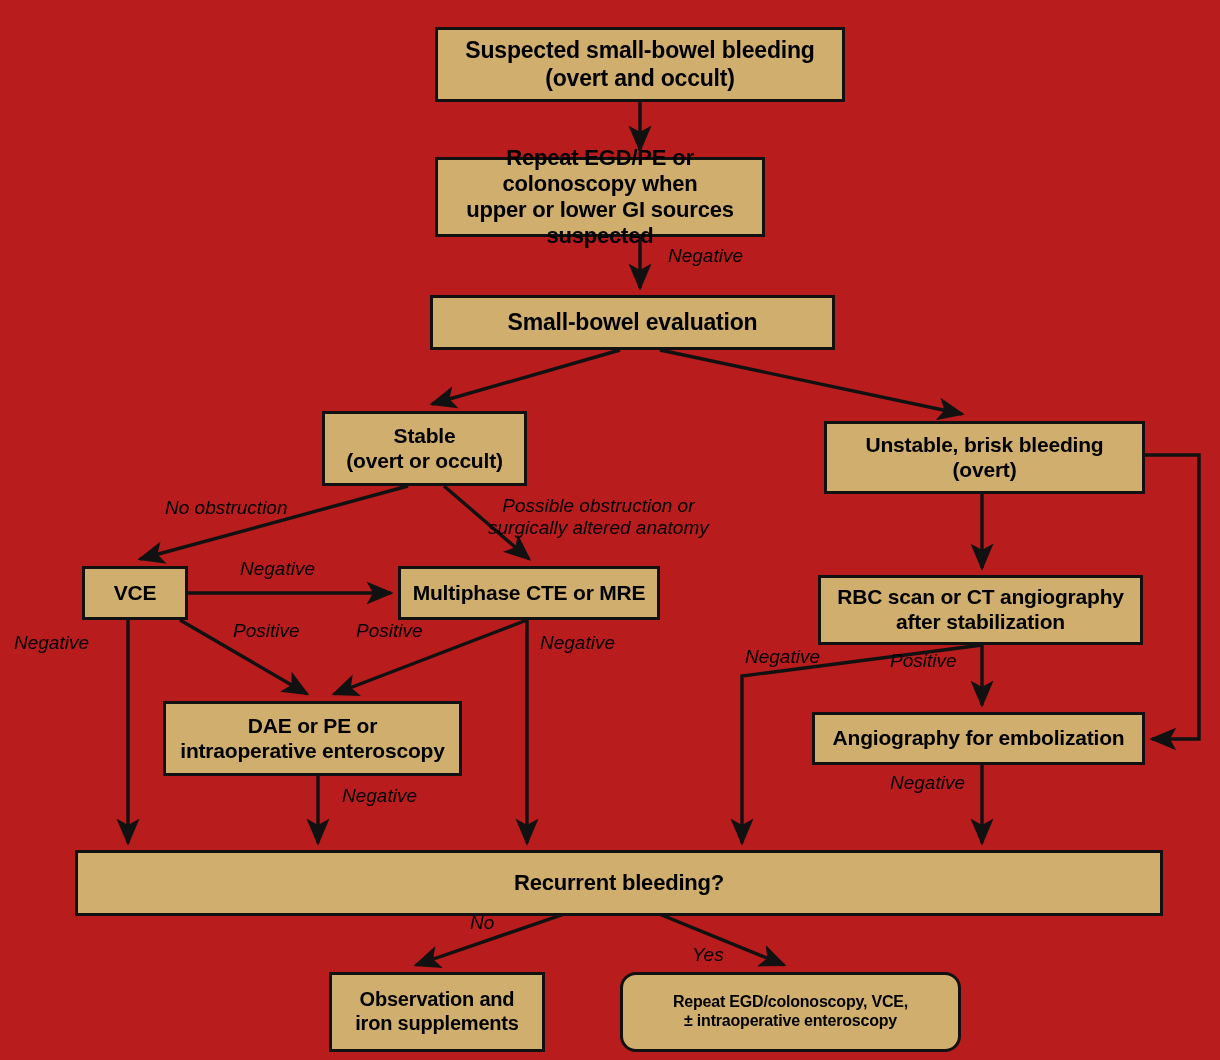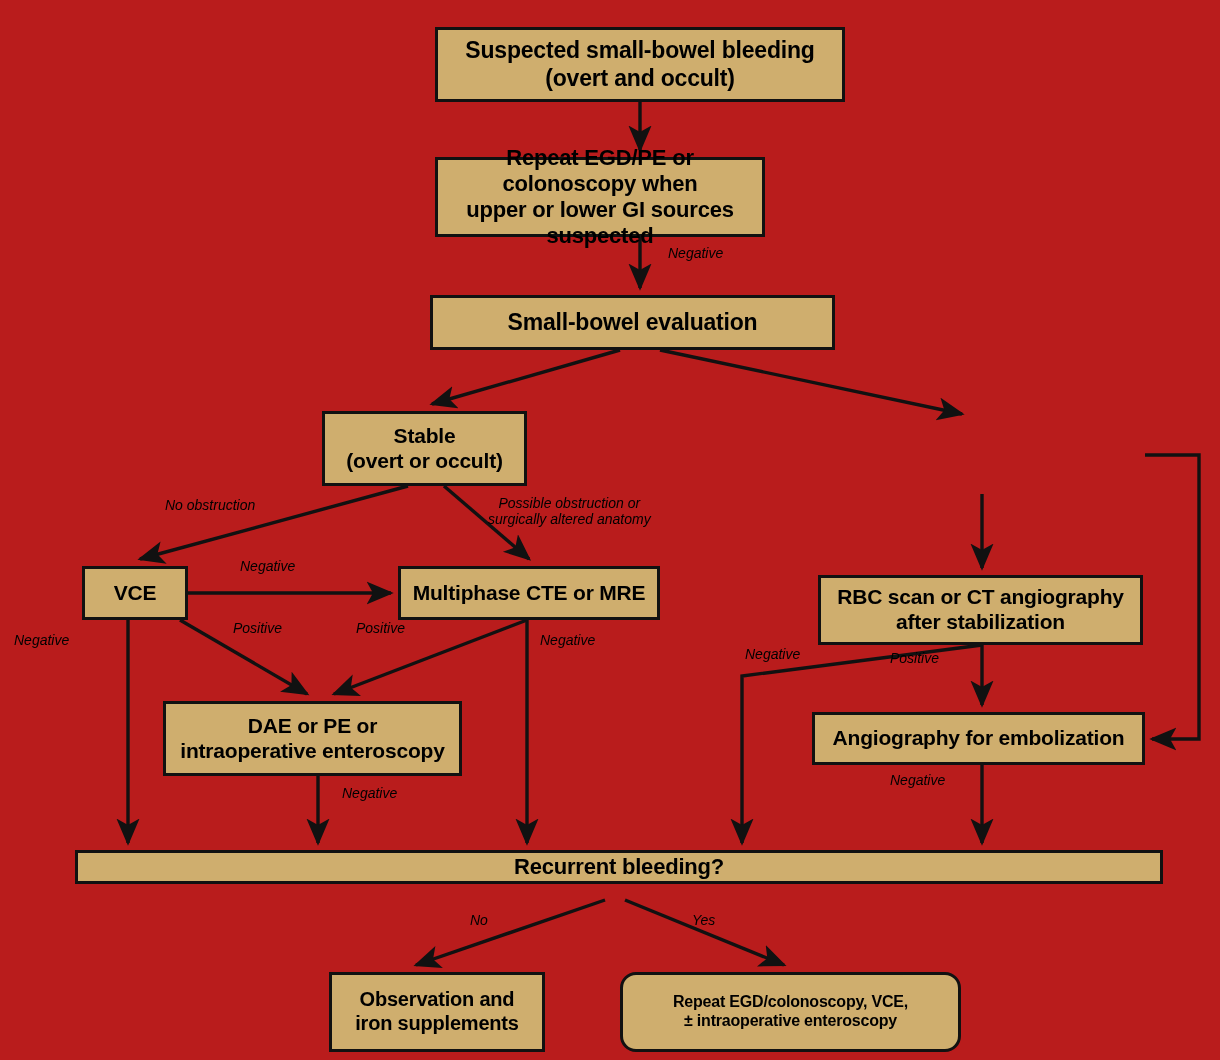--- a/index.html
+++ b/index.html
@@ -47,58 +47,58 @@
     width: 100%;
     padding: 0 6px;
     white-space: pre-line;
   }
   .edge-label {
     position: absolute;
     font-style: italic;
     font-weight: normal;
     color: #000000;
     font-family: "Liberation Sans", sans-serif;
-    font-size: 14px;
+    font-size: 19px;
     line-height: 1.15;
     white-space: pre-line;
     z-index: 4;
   }
   .el-center { text-align: center; }
   .el-left   { text-align: left; }
 
   
   #n-suspected        { left:435px; top:27px;  width:410px; height:75px;  font-size:23px; }
   #n-repeat-egd       { left:435px; top:157px; width:330px; height:80px;  font-size:22px; }
   #n-sb-eval          { left:430px; top:295px; width:405px; height:55px;  font-size:23px; }
   #n-stable           { left:322px; top:411px; width:205px; height:75px;  font-size:21px; }
   #n-unstable         { left:824px; top:421px; width:321px; height:73px;  font-size:21px; }
   #n-vce              { left:82px;  top:566px; width:106px; height:54px;  font-size:21px; }
   #n-cte-mre          { left:398px; top:566px; width:262px; height:54px;  font-size:21px; }
   #n-rbc              { left:818px; top:575px; width:325px; height:70px;  font-size:21px; }
   #n-dae              { left:163px; top:701px; width:299px; height:75px;  font-size:21px; }
   #n-angio            { left:812px; top:712px; width:333px; height:53px;  font-size:21px; }
-  #n-recurrent        { left:75px;  top:850px; width:1088px;height:34px;  font-size:22px; }
+  #n-recurrent        { left:75px;  top:850px; width:1088px;height:66px;  font-size:22px; }
   #n-observation      { left:305px; top:972px; width:216px; height:80px;  font-size:20px;margin-left:24px; }
   #n-repeat-all       { left:620px; top:972px; width:341px; height:80px;  font-size:16px;border-radius:16px; }
 
   
   #lbl-neg-top        { left:668px; top:245px; }
   #lbl-no-obstruction { left:165px; top:465px;margin-top:32px; }
   #lbl-possible-obst  { left:488px; top:495px; }
   #lbl-neg-vce-cte    { left:240px; top:558px; }
   #lbl-neg-vce-down   { left:14px;  top:632px; }
   #lbl-pos-vce        { left:233px; top:620px; }
   #lbl-pos-cte        { left:356px; top:620px; }
   #lbl-neg-cte-down   { left:540px; top:632px; }
   #lbl-neg-dae        { left:342px; top:785px; }
   #lbl-neg-rbc        { left:745px; top:646px; }
   #lbl-pos-rbc        { left:890px; top:650px; }
   #lbl-neg-angio      { left:890px; top:772px; }
   #lbl-no-bottom      { left:470px; top:912px; }
-  #lbl-yes-bottom     { left:692px; top:912px; }
+  #lbl-yes-bottom     { left:692px; top:944px; }
 </style>
 </head>
 <body>
 
 <div id="canvas">
 
   <svg id="edges" viewBox="0 0 1220 1060" width="1220" height="1060" xmlns="http://www.w3.org/2000/svg">
     <defs>
       <marker id="ah" markerWidth="9" markerHeight="9" refX="7.2" refY="3.4" orient="auto" markerUnits="strokeWidth">
         <path d="M0,0 L8,3.4 L0,6.8 L1.9,3.4 z" fill="#111111"></path>
@@ -158,20 +158,24 @@
 
   <div class="node" id="n-sb-eval">
     <span class="txt">Small-bowel evaluation</span>
   </div>
 
   <div class="node" id="n-stable">
     <span class="txt">Stable
 (overt or occult)</span>
   </div>
 
+  <div class="node" id="n-unstable">
+    <span class="txt">Unstable, brisk bleeding
+(overt)</span>
+  </div>
 
   <div class="node" id="n-vce">
     <span class="txt">VCE</span>
   </div>
 
   <div class="node" id="n-cte-mre">
     <span class="txt">Multiphase CTE or MRE</span>
   </div>
 
   <div class="node" id="n-rbc">

